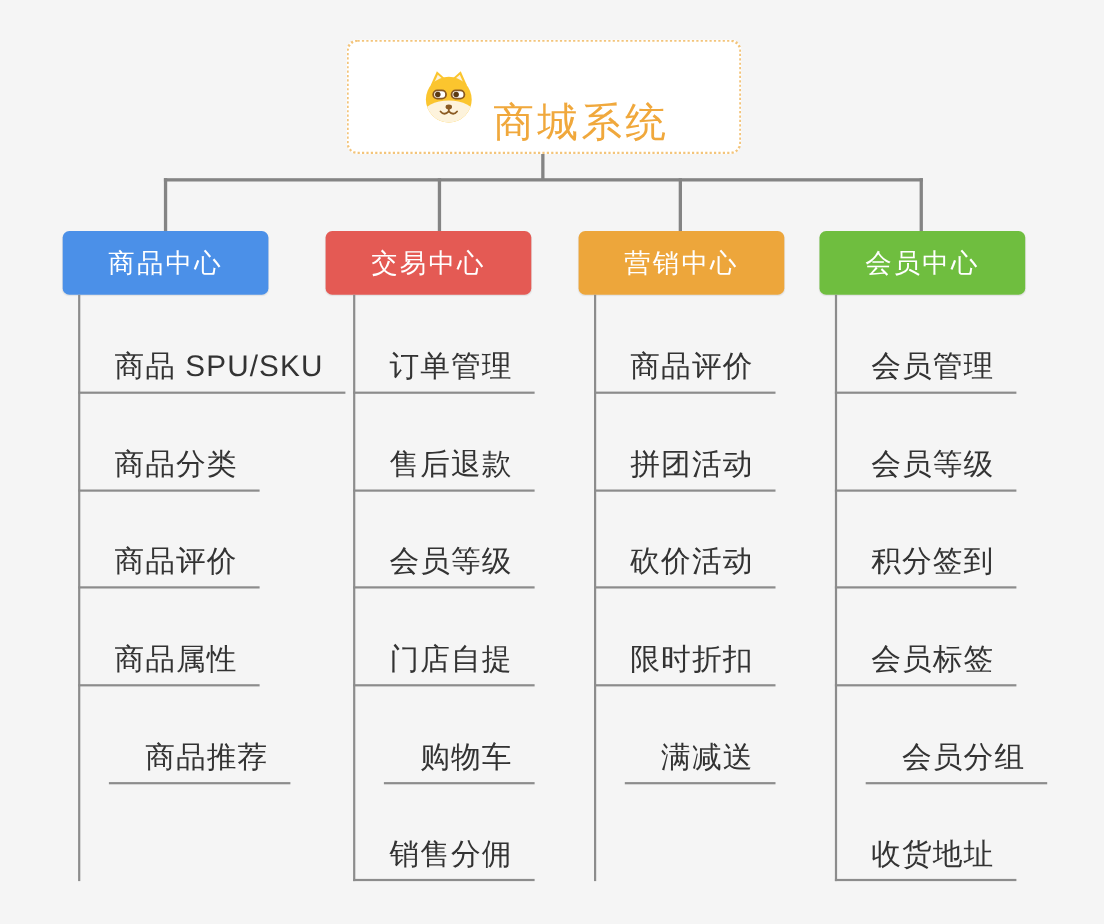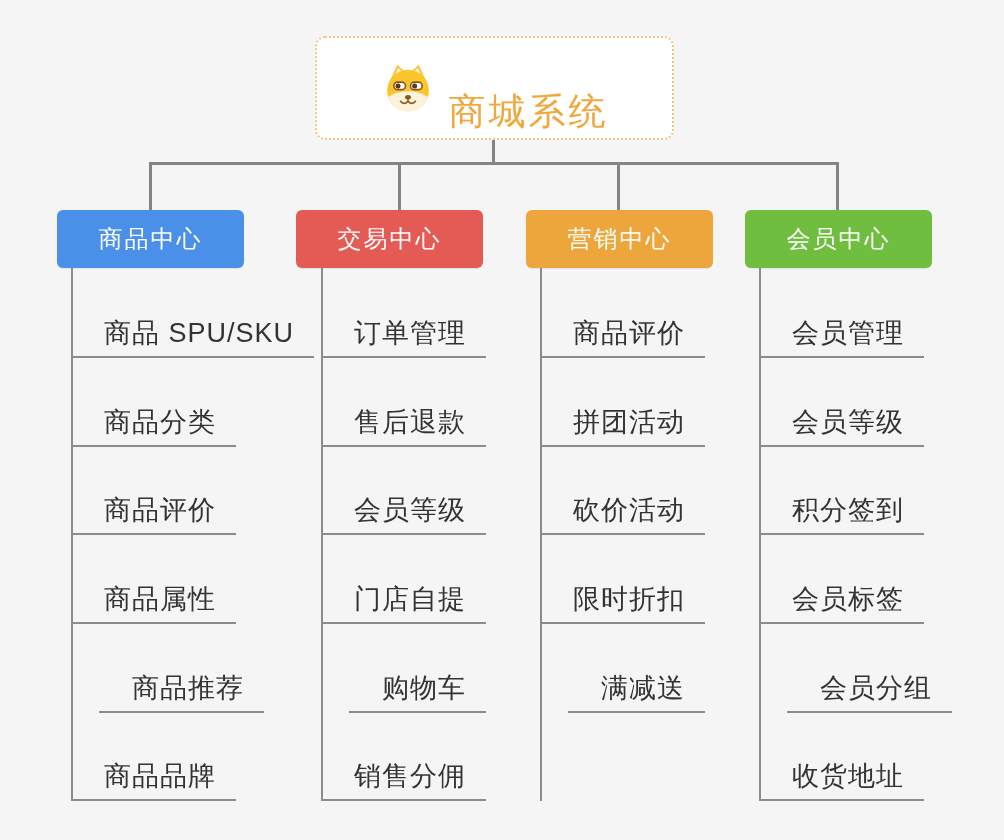--- a/index.html
+++ b/index.html
@@ -157,21 +157,20 @@
     <span>营销中心</span>
   </div>
 
   <div class="branch-column col-0">
     <div class="branch-spine"></div>
     <div class="topic-item">商品 SPU/SKU</div>
     <div class="topic-item">商品分类</div>
     <div class="topic-item">商品评价</div>
     <div class="topic-item">商品属性</div>
     <div class="topic-item">商品推荐</div>
-    <div class="topic-item">商品品牌</div>
   </div>
 
   <div class="branch-column col-1">
     <div class="branch-spine"></div>
     <div class="topic-item">订单管理</div>
     <div class="topic-item">售后退款</div>
     <div class="topic-item">会员等级</div>
     <div class="topic-item">门店自提</div>
     <div class="topic-item">购物车</div>
     <div class="topic-item">销售分佣</div>

